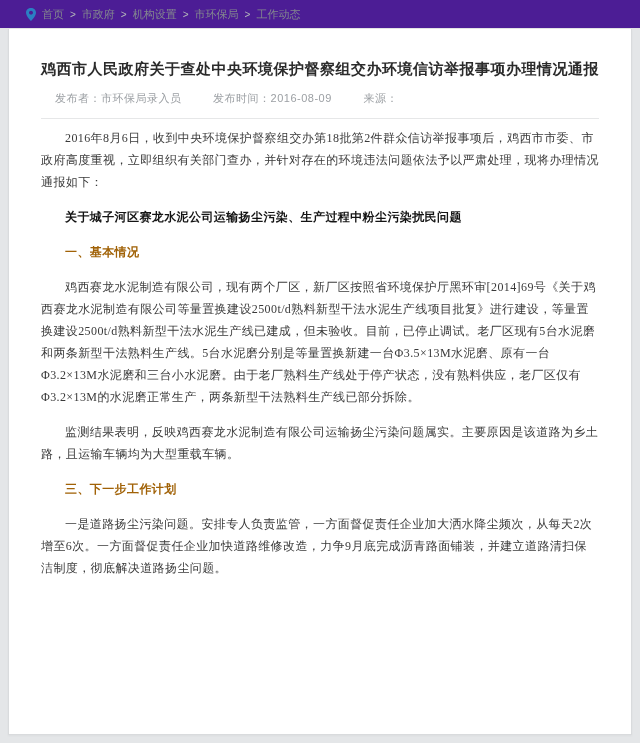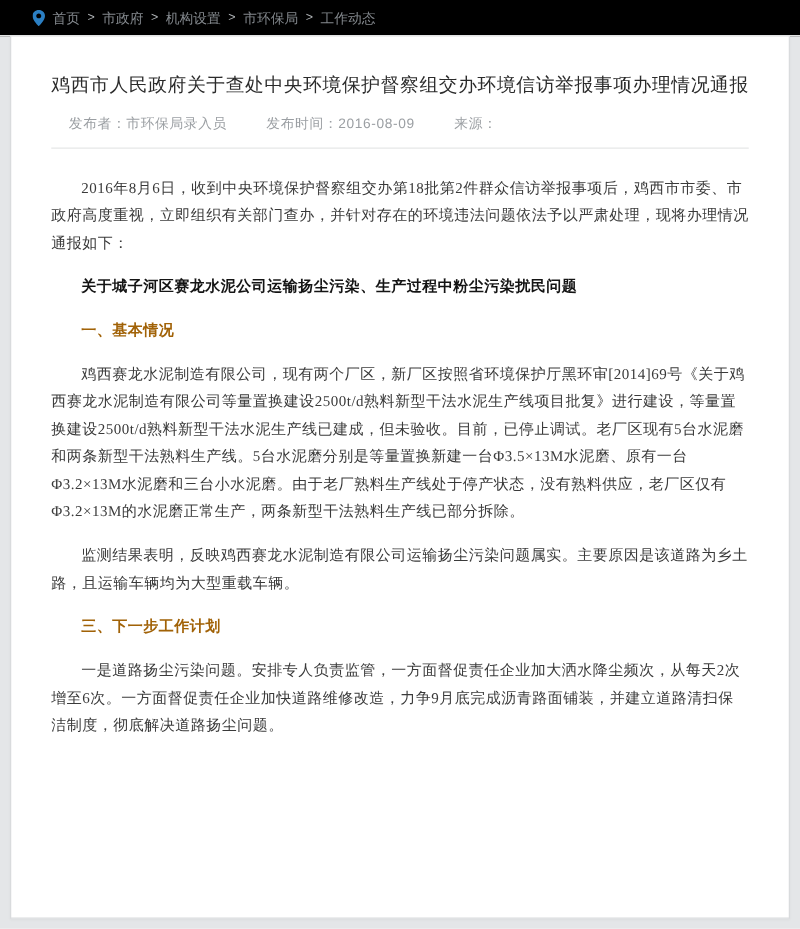--- a/index.html
+++ b/index.html
@@ -7,21 +7,21 @@
   body {
     background: #e4e6e8;
     font-family: "Liberation Sans", sans-serif;
     width: 640px;
     height: 743px;
     overflow: hidden;
   }
   
   .breadcrumb-bar {
     height: 29px;
-    background: #000000;
+    background: #4c1d95;
     border-bottom: 1px solid #e2e3e4;
     display: flex;
     align-items: center;
     padding-left: 26px;
     font-size: 11px;
     color: #8a8f94;
   }
   .breadcrumb-bar .pin { display: inline-flex; margin-right: 6px; }
   .breadcrumb-bar a {
     color: #84898e;
@@ -39,41 +39,41 @@
     background: #ffffff;
     border: 1px solid #d9dbdd;
     border-top: none;
     box-shadow: 0 1px 2px rgba(0,0,0,0.04);
     padding: 16px 32px 26px 32px;
     min-height: 706px;
   }
   h1.title {
     text-align: center;
     font-size: 15px;
-    font-weight: normal;
+    font-weight: bold;
     color: #2b2b2b;
     letter-spacing: 0.5px;
     line-height: 24px;
     margin-top: 12px;
   }
   .meta {
     font-size: 11px;
     color: #9b9fa3;
     margin-top: 10px;
     letter-spacing: 0.5px;
   }
   .meta .meta-item { margin: 0 14px; white-space: nowrap; }
   hr.divider {
     border: none;
     border-top: 1px solid #e6e7e8;
     margin-top: 12px;
   }
   
   .article-body {
-    margin-top: 20px;
+    margin-top: 8px;
     font-family: "Liberation Serif", "DejaVu Serif", serif;
     font-size: 12px;
     color: #3a3a3a;
     letter-spacing: 0.4px;
   }
   .article-body p {
     line-height: 22px;
     text-indent: 2em;
     margin-bottom: 13px;
   }

